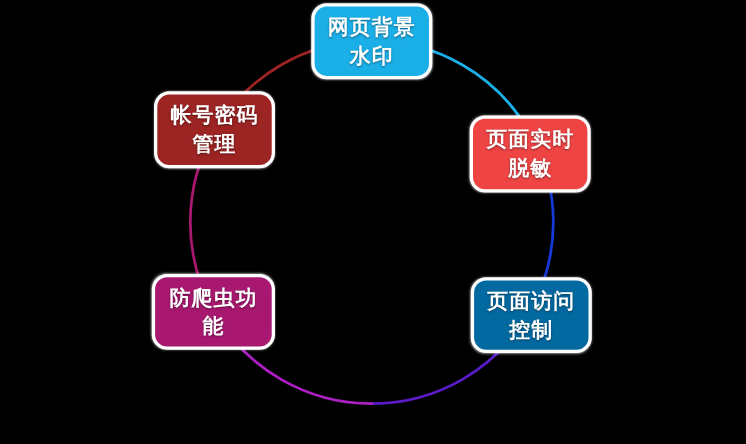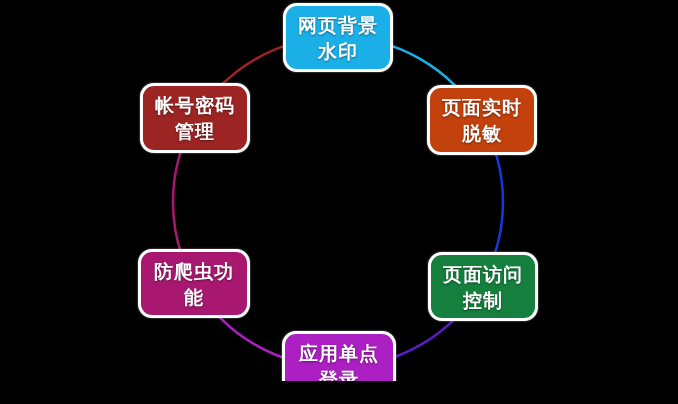--- a/index.html
+++ b/index.html
@@ -67,34 +67,30 @@
     <path d="M 338 367 A 165 165 0 0 1 195.1 284.5" style="stroke: rgb(172, 31, 194);"></path>
     <path d="M 195.1 284.5 A 165 165 0 0 1 195.1 119.5" style="stroke: rgb(169, 24, 112);"></path>
     <path d="M 195.1 119.5 A 165 165 0 0 1 338 37" style="stroke: rgb(156, 36, 35);"></path>
   </svg>
 
   <div class="node node-top" style="background: rgb(27, 175, 232);">
     <span class="node-label">网页背景
 水印</span>
   </div>
 
-  <div class="node node-top-right" style="background: #c2410c;">
+  <div class="node node-top-right" style="background: #ef4444; margin-top: 20px;">
     <span class="node-label">页面实时
 脱敏</span>
   </div>
 
-  <div class="node node-bottom-right" style="background: #15803d;">
+  <div class="node node-bottom-right" style="background: #0369a1;">
     <span class="node-label">页面访问
 控制</span>
   </div>
 
-  <div class="node node-bottom" style="background: rgb(172, 31, 194);">
-    <span class="node-label">应用单点
-登录</span>
-  </div>
 
   <div class="node node-top-left" style="background: rgb(156, 36, 35);">
     <span class="node-label">帐号密码
 管理</span>
   </div>
 
   <div class="node node-bottom-left" style="background: rgb(169, 24, 112);">
     <span class="node-label">防爬虫功
 能</span>
   </div>

